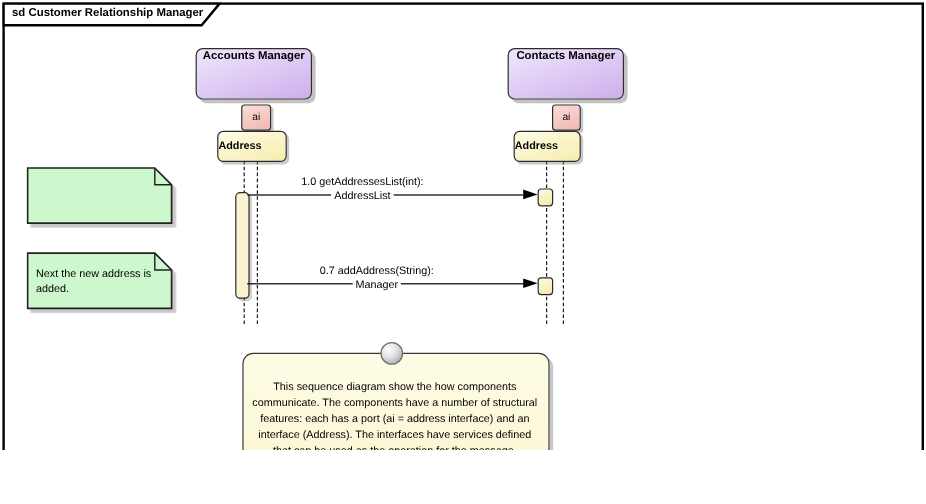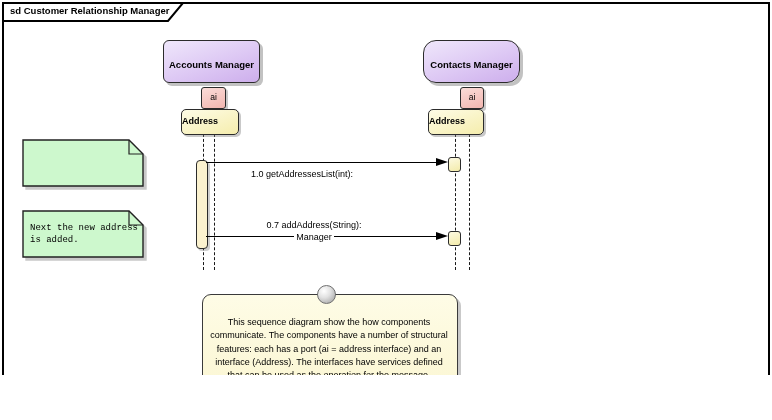--- a/index.html
+++ b/index.html
@@ -8,21 +8,21 @@
     font-family:"Liberation Sans",sans-serif;color:#000;overflow:hidden;
   }
   .frame{position:absolute;left:2px;top:2px;width:764px;height:410px;border:2px solid #000;}
   .tab{position:absolute;left:2px;top:2px;}
   .tab-label{position:absolute;left:10px;top:5px;font-size:9.5px;font-weight:bold;white-space:nowrap;}
 
   .component{
     position:absolute;width:97px;height:43px;border:1px solid #2b2b2b;border-radius:6px;
     background:linear-gradient(160deg,#efe7fb 0%,#ddc8f4 55%,#cdaeec 100%);
     box-shadow:3px 3px 0 rgba(120,120,120,0.45);
-    font-size:9.5px;font-weight:bold;text-align:center;padding-top:18px;box-sizing:border-box;
+    font-size:9.5px;font-weight:bold;text-align:center;padding-top:0;box-sizing:border-box;
   }
   .port{
     position:absolute;width:23px;height:20px;border:1px solid #2b2b2b;border-radius:3px;
     background:linear-gradient(160deg,#fbdcd8 0%,#f2b6b0 100%);
     box-shadow:2px 2px 0 rgba(120,120,120,0.4);
     font-size:8.5px;font-weight:normal;text-align:center;line-height:19px;z-index:3;
   }
   .iface{
     position:absolute;width:56px;height:24px;border:1px solid #2b2b2b;border-radius:5px;
     background:linear-gradient(160deg,#fefce6 0%,#f5edad 100%);
@@ -81,55 +81,56 @@
   <div class="lifeline" style="left:203px;top:134px;height:136px;"></div>
   <div class="lifeline" style="left:214px;top:134px;height:136px;"></div>
   <div class="port" style="left:201px;top:87px;">
     <span>ai</span>
   </div>
   <div class="iface" style="left:181px;top:109px;">
     <span>Address</span>
   </div>
   <div class="activation"></div>
 
-  <div class="component" style="left:423px;top:40px;border-radius:13px;">
+  <div class="component" style="left:423px;top:40px;">
     <span>Contacts Manager</span>
   </div>
   <div class="lifeline" style="left:455px;top:134px;height:136px;"></div>
   <div class="lifeline" style="left:469px;top:134px;height:136px;"></div>
   <div class="port" style="left:460px;top:87px;width:22px;">
     <span>ai</span>
   </div>
   <div class="iface" style="left:428px;top:109px;width:54px;">
     <span>Address</span>
   </div>
 
   <div class="msg-line" style="left:206px;top:162px;width:230px;"></div>
   <div class="arrowhead" style="left:436px;top:158px;"></div>
   <div class="endpoint" style="left:448px;top:157px;"></div>
-  <div class="msg-label" style="left:202px;top:146px;margin-top:23px;">
+  <div class="msg-label" style="left:202px;top:146px;">
     <div><span>1.0 getAddressesList(int):</span></div>
+    <div><span>AddressList</span></div>
   </div>
 
   <div class="msg-line" style="left:206px;top:236px;width:230px;"></div>
   <div class="arrowhead" style="left:436px;top:232px;"></div>
   <div class="endpoint" style="left:448px;top:231px;"></div>
   <div class="msg-label" style="left:214px;top:220px;">
     <div><span>0.7 addAddress(String):</span></div>
     <div><span>Manager</span></div>
   </div>
 
   <svg class="note-svg" style="left:22px;top:139px;" width="126" height="50">
     <path d="M1,1 H107 L121,15 V47 H1 Z" fill="#cdf8cd" stroke="#222222" stroke-width="1.4"></path>
     <path d="M107,1 V15 H121" fill="none" stroke="#222222" stroke-width="1.2"></path>
   </svg>
 
   <svg class="note-svg" style="left:22px;top:210px;" width="126" height="50">
     <path d="M1,1 H107 L121,15 V47 H1 Z" fill="#cdf8cd" stroke="#222222" stroke-width="1.4"></path>
     <path d="M107,1 V15 H121" fill="none" stroke="#222222" stroke-width="1.2"></path>
   </svg>
-  <div class="note-text" style="left:30px;top:222px;width:112px;font-family:Liberation Mono, monospace;">Next the new address is added.</div>
+  <div class="note-text" style="left:30px;top:222px;width:112px;">Next the new address is added.</div>
 
   <div class="doc-note"></div>
   <div class="doc-sphere"></div>
   <div class="doc-text">This sequence diagram show the how components communicate. The components have a number of structural features: each has a port (ai = address interface) and an interface (Address). The interfaces have services defined that can be used as the operation for the message.</div>
 
 </div>
 
 </body></html>

